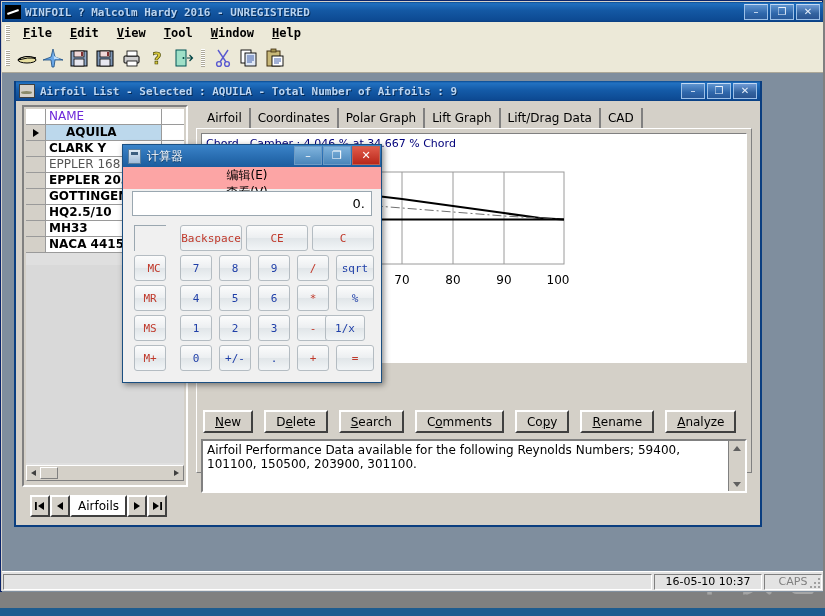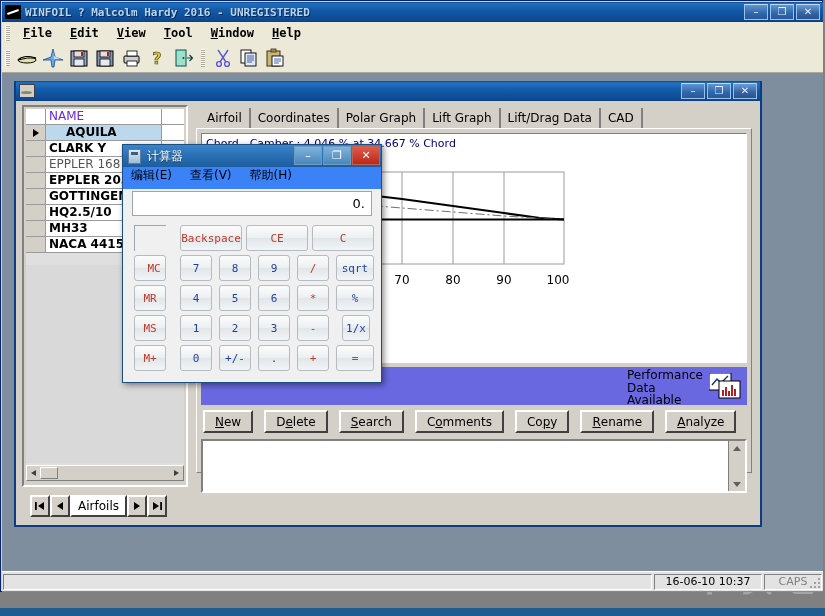--- a/index.html
+++ b/index.html
@@ -243,22 +243,22 @@
   .calc-title-text{color:#fff;font-size:12px;font-family:"DejaVu Sans",sans-serif;
      text-shadow:0 1px 1px rgba(0,0,0,0.5);}
   .calc-btns{position:absolute;right:1px;top:1px;display:flex;}
   .cb{width:28px;height:19px;border:1px solid #6d9bc4;margin-left:1px;
       background:linear-gradient(to bottom,#7fb3dd,#4a86ba);
       box-sizing:border-box;position:relative;}
   .cb.x{background:linear-gradient(to bottom,#e05b4a,#b9271a);border-color:#c1614f;}
   .cb span{position:absolute;inset:0;color:#fff;font-size:11px;line-height:17px;text-align:center;
       font-family:"DejaVu Sans",sans-serif;}
   .calc-menu{
-    position:absolute;left:0;top:22px;width:258px;height:22px;background:#3b82f6;
-    display:flex;padding-left:8px;box-sizing:border-box;
+    position:absolute;left:0;top:22px;width:258px;height:22px;background:#fca5a5;
+    display:flex;align-items:center;padding-left:8px;box-sizing:border-box;flex-direction:column;
   }
   .cmenu{font-size:12px;color:#000;margin-right:18px;
      font-family:"DejaVu Sans",sans-serif;white-space:nowrap;}
   .calc-display{
     position:absolute;left:9px;top:46px;width:240px;height:25px;
     background:#fff;border:1px solid #9aa7b0;box-sizing:border-box;
     text-align:right;padding:4px 6px 0 0;font-size:13px;
     font-family:"DejaVu Sans",sans-serif;color:#000;
   }
   .memcell{
@@ -406,20 +406,21 @@
       </div>
     </div>
 
     <div class="client">
       <div class="clientfill"></div>
 
       <div class="mdi">
 
         <div class="mdi-title">
           <div class="mdi-icon"></div>
+          <div class="mdi-title-text">Airfoil List - Selected : AQUILA - Total Number of Airfoils : 9</div>
           <div class="mdi-btns">
             <div class="wbtn">
                 <span>–</span>
               </div>
             <div class="wbtn">
                 <span>❐</span>
               </div>
             <div class="wbtn close">
                 <span>✕</span>
               </div>
@@ -547,65 +548,47 @@
                   <text x="98" y="150">50</text>
                   <text x="149" y="150">60</text>
                   <text x="200" y="150">70</text>
                   <text x="251" y="150">80</text>
                   <text x="302" y="150">90</text>
                   <text x="356" y="150">100</text>
                 </g>
               </svg>
             </div>
 
-            <div class="perfbar">
-              <div class="perftext">
-                <div>Performance</div>
-                <div>Data</div>
-                <div>Available</div>
-              </div>
-              <svg class="perficon" viewBox="0 0 32 26">
-                <rect x="0" y="0" width="22" height="17" fill="#fff" stroke="#000" stroke-width="1"></rect>
-                <polyline points="3,12 8,6 12,10 19,3" fill="none" stroke="#103070" stroke-width="1.4"></polyline>
-                <rect x="10" y="8" width="21" height="17" fill="#fff" stroke="#000" stroke-width="1"></rect>
-                <g fill="#b02020">
-                  <rect x="13" y="17" width="2" height="6"></rect>
-                  <rect x="16" y="14" width="2" height="9"></rect>
-                  <rect x="19" y="18" width="2" height="5"></rect>
-                  <rect x="22" y="12" width="2" height="11"></rect>
-                  <rect x="25" y="16" width="2" height="7"></rect>
-                </g>
-              </svg>
-            </div>
 
             <div class="btnrow">
               <div class="wbtn95"><u>N</u>ew</div>
               <div class="wbtn95">D<u>e</u>lete</div>
               <div class="wbtn95"><u>S</u>earch</div>
               <div class="wbtn95">C<u>o</u>mments</div>
               <div class="wbtn95">Co<u>p</u>y</div>
               <div class="wbtn95"><u>R</u>ename</div>
               <div class="wbtn95"><u>A</u>nalyze</div>
             </div>
 
             <div class="memobox">
+              <div class="memotext">Airfoil Performance Data available for the following Reynolds Numbers; 59400, 101100, 150500, 203900, 301100.</div>
               <div class="vscroll">
                 <div class="va u"></div>
                 <div class="va d"></div>
               </div>
             </div>
 
           </div>
         </div>
       </div>
     </div>
 
     <div class="statusbar">
       <div class="sbpane" style="flex:1;"></div>
-      <div class="sbpane" style="width:108px;text-align:center;">16-06-10 10:37</div>
+      <div class="sbpane" style="width:108px;text-align:center;">16-05-10 10:37</div>
       <div class="sbpane" style="width:58px;text-align:center;color:#808080;">CAPS</div>
       <div class="gripdots"></div>
     </div>
   </div>
 
   <div class="bottomedge"></div>
 
   <div class="calc">
     <div class="calc-title">
       <div class="calc-icon"></div>
@@ -648,21 +631,21 @@
     <div class="ckey blue" style="left:96px;top:140px;width:32px;height:26px;">5</div>
     <div class="ckey blue" style="left:135px;top:140px;width:32px;height:26px;">6</div>
     <div class="ckey red" style="left:174px;top:140px;width:32px;height:26px;">*</div>
     <div class="ckey blue" style="left:213px;top:140px;width:38px;height:26px;">%</div>
 
     <div class="ckey red" style="left:11px;top:170px;width:32px;height:26px;">MS</div>
     <div class="ckey blue" style="left:57px;top:170px;width:32px;height:26px;">1</div>
     <div class="ckey blue" style="left:96px;top:170px;width:32px;height:26px;">2</div>
     <div class="ckey blue" style="left:135px;top:170px;width:32px;height:26px;">3</div>
     <div class="ckey red" style="left:174px;top:170px;width:32px;height:26px;">-</div>
-    <div class="ckey blue" style="left:219px;top:170px;width:28px;height:26px;">1/x</div>
+    <div class="ckey blue" style="left:202px;top:170px;width:40px;height:26px;">1/x</div>
 
     <div class="ckey red" style="left:11px;top:200px;width:32px;height:26px;">M+</div>
     <div class="ckey blue" style="left:57px;top:200px;width:32px;height:26px;">0</div>
     <div class="ckey blue" style="left:96px;top:200px;width:32px;height:26px;">+/-</div>
     <div class="ckey blue" style="left:135px;top:200px;width:32px;height:26px;">.</div>
     <div class="ckey red" style="left:174px;top:200px;width:32px;height:26px;">+</div>
     <div class="ckey red" style="left:213px;top:200px;width:38px;height:26px;">=</div>
   </div>
 
 </div>

